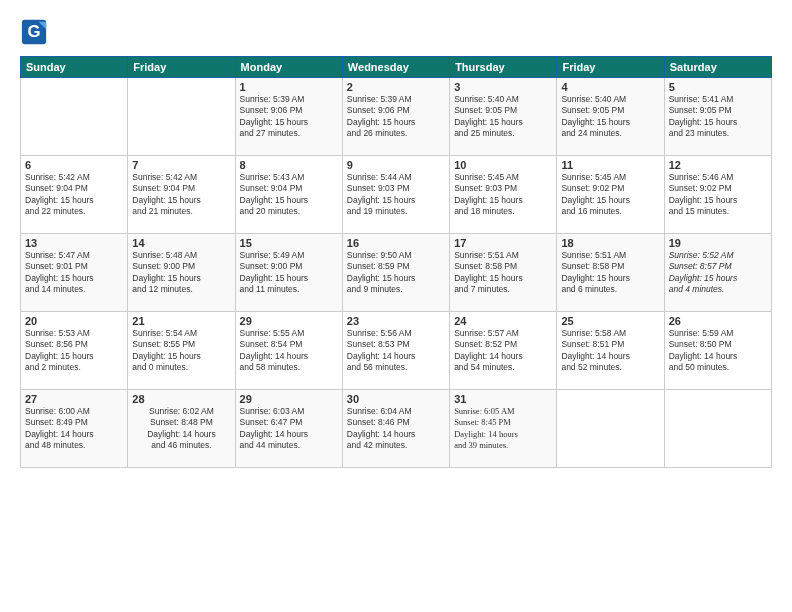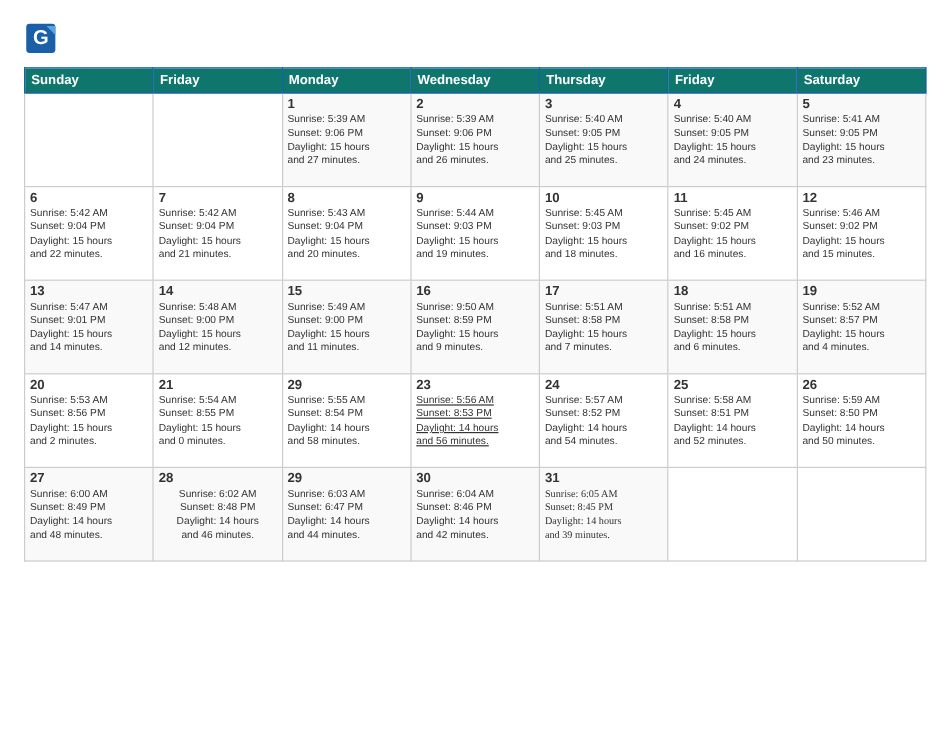--- a/index.html
+++ b/index.html
@@ -258,21 +258,21 @@
           </td>
           <td>
             <span class="day-num">18</span>
             <div class="day-detail" style="white-space: pre-line;">Sunrise: 5:51 AM
 Sunset: 8:58 PM
 Daylight: 15 hours
 and 6 minutes.</div>
           </td>
           <td>
             <span class="day-num">19</span>
-            <div class="day-detail" style="white-space: pre-line;">Sunrise: 5:52 AM
+            <div class="day-detail" style="white-space: pre-line; font-style: italic;">Sunrise: 5:52 AM
 Sunset: 8:57 PM
 Daylight: 15 hours
 and 4 minutes.</div>
           </td>
         </tr>
         <tr>
           <td>
             <span class="day-num">20</span>
             <div class="day-detail" style="white-space: pre-line;">Sunrise: 5:53 AM
 Sunset: 8:56 PM
@@ -288,21 +288,21 @@
           </td>
           <td>
             <span class="day-num">29</span>
             <div class="day-detail" style="white-space: pre-line;">Sunrise: 5:55 AM
 Sunset: 8:54 PM
 Daylight: 14 hours
 and 58 minutes.</div>
           </td>
           <td>
             <span class="day-num">23</span>
-            <div class="day-detail" style="white-space: pre-line; text-decoration: underline;">Sunrise: 5:56 AM
+            <div class="day-detail" style="white-space: pre-line;">Sunrise: 5:56 AM
 Sunset: 8:53 PM
 Daylight: 14 hours
 and 56 minutes.</div>
           </td>
           <td>
             <span class="day-num">24</span>
             <div class="day-detail" style="white-space: pre-line;">Sunrise: 5:57 AM
 Sunset: 8:52 PM
 Daylight: 14 hours
 and 54 minutes.</div>

